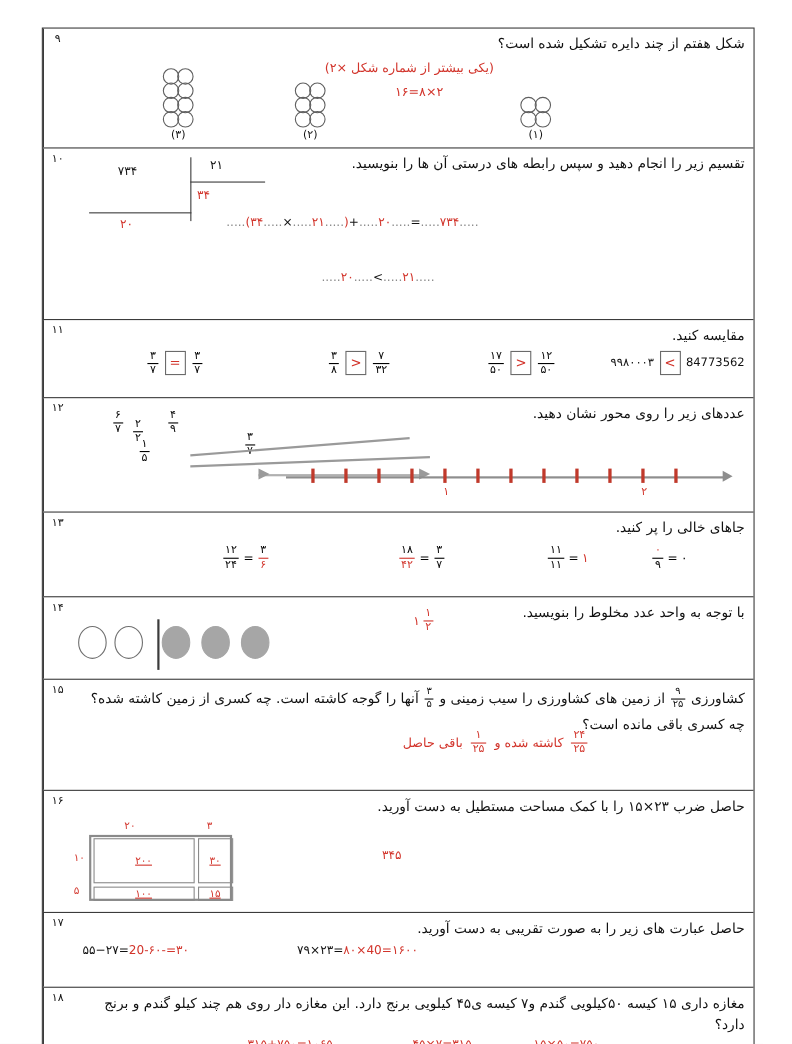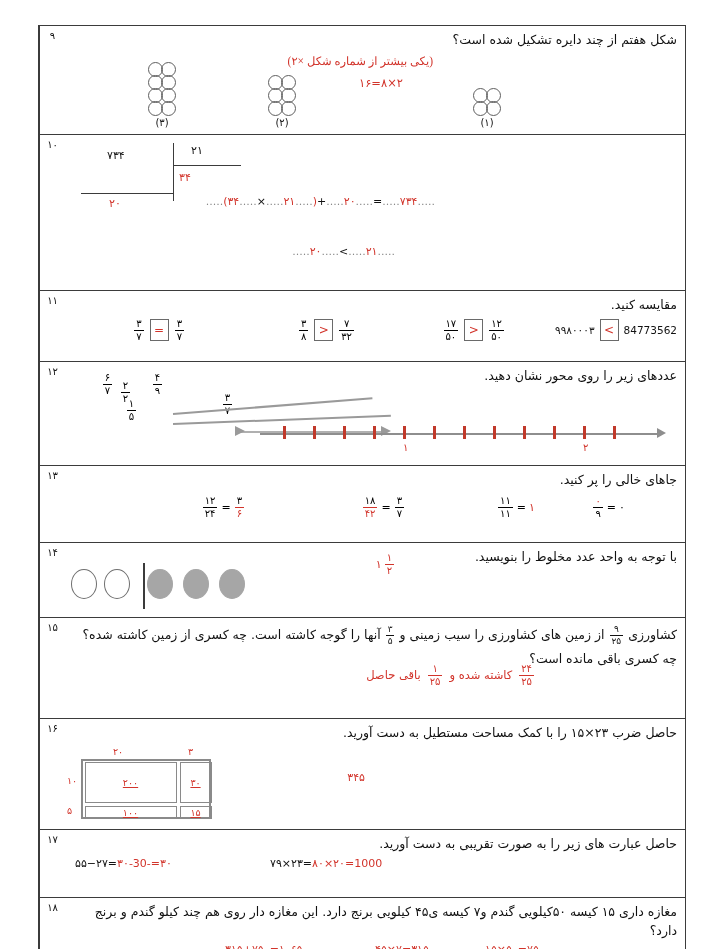--- a/index.html
+++ b/index.html
@@ -179,21 +179,21 @@
 <body>
 
 <div id="page">
   <div id="sheet">
 
     <div class="row">
       <div class="qnum">۹</div>
       <div class="qbody">
         <div class="qtext">شکل هفتم از چند دایره تشکیل شده است؟</div>
         <div class="figs">
-          <div class="redblock" style="right:252px; top:2px;font-family:Liberation Serif, serif;">(یکی بیشتر از شماره شکل ×۲)</div>
+          <div class="redblock" style="right:236px; top:2px;">(یکی بیشتر از شماره شکل ×۲)</div>
           <div class="redblock" style="right:282px; top:24px;">۲×۸=۱۶</div>
 
           <div class="figgroup" style="right:185px;">
             <div class="circgrid">
               <div class="circrow">
                   <span class="circ"></span>
                   <span class="circ"></span>
                 </div>
               <div class="circrow">
                   <span class="circ"></span>
@@ -242,20 +242,21 @@
             </div>
             <div class="figlabel">(۳)</div>
           </div>
         </div>
       </div>
     </div>
 
     <div class="row">
       <div class="qnum">۱۰</div>
       <div class="qbody" style="height:155px;">
+        <div class="qtext">تقسیم زیر را انجام دهید و سپس رابطه های درستی آن ها را بنویسید.</div>
 
         <div class="divwrap">
           <span class="dividend">۷۳۴</span>
           <span class="divvert"></span>
           <span class="divisor">۲۱</span>
           <span class="divhoriz"></span>
           <span class="quotient">۳۴</span>
           <span class="rembar"></span>
           <span class="remainder">۲۰</span>
         </div>
@@ -519,24 +520,24 @@
         </div>
       </div>
     </div>
 
     <div class="row">
       <div class="qnum">۱۷</div>
       <div class="qbody">
         <div class="qtext" style="padding-bottom:0">حاصل عبارت های زیر را به صورت تقریبی به دست آورید.</div>
         <div class="exprrow">
           <div class="expr" style="left:205px; top:4px;">
-            <span class="black">۷۹×۲۳=</span><span>۸۰×۲۰=1000</span>
+            <span class="black">۷۹×۲۳=</span><span>۸۰×40=۱۶۰۰</span>
           </div>
           <div class="expr" style="left:10px; top:4px;">
-            <span class="black">۵۵−۲۷=</span><span>۳۰-30-=۳۰</span>
+            <span class="black">۵۵−۲۷=</span><span>20-۶۰-=۳۰</span>
           </div>
         </div>
       </div>
     </div>
 
     <div class="row">
       <div class="qnum">۱۸</div>
       <div class="qbody">
         <div class="qtext" style="padding-bottom:0">مغازه داری ۱۵ کیسه ۵۰کیلویی گندم و۷ کیسه ی۴۵ کیلویی برنج دارد. این مغازه دار روی هم چند کیلو گندم و برنج دارد؟</div>
         <div style="position:relative; height:40px;">

